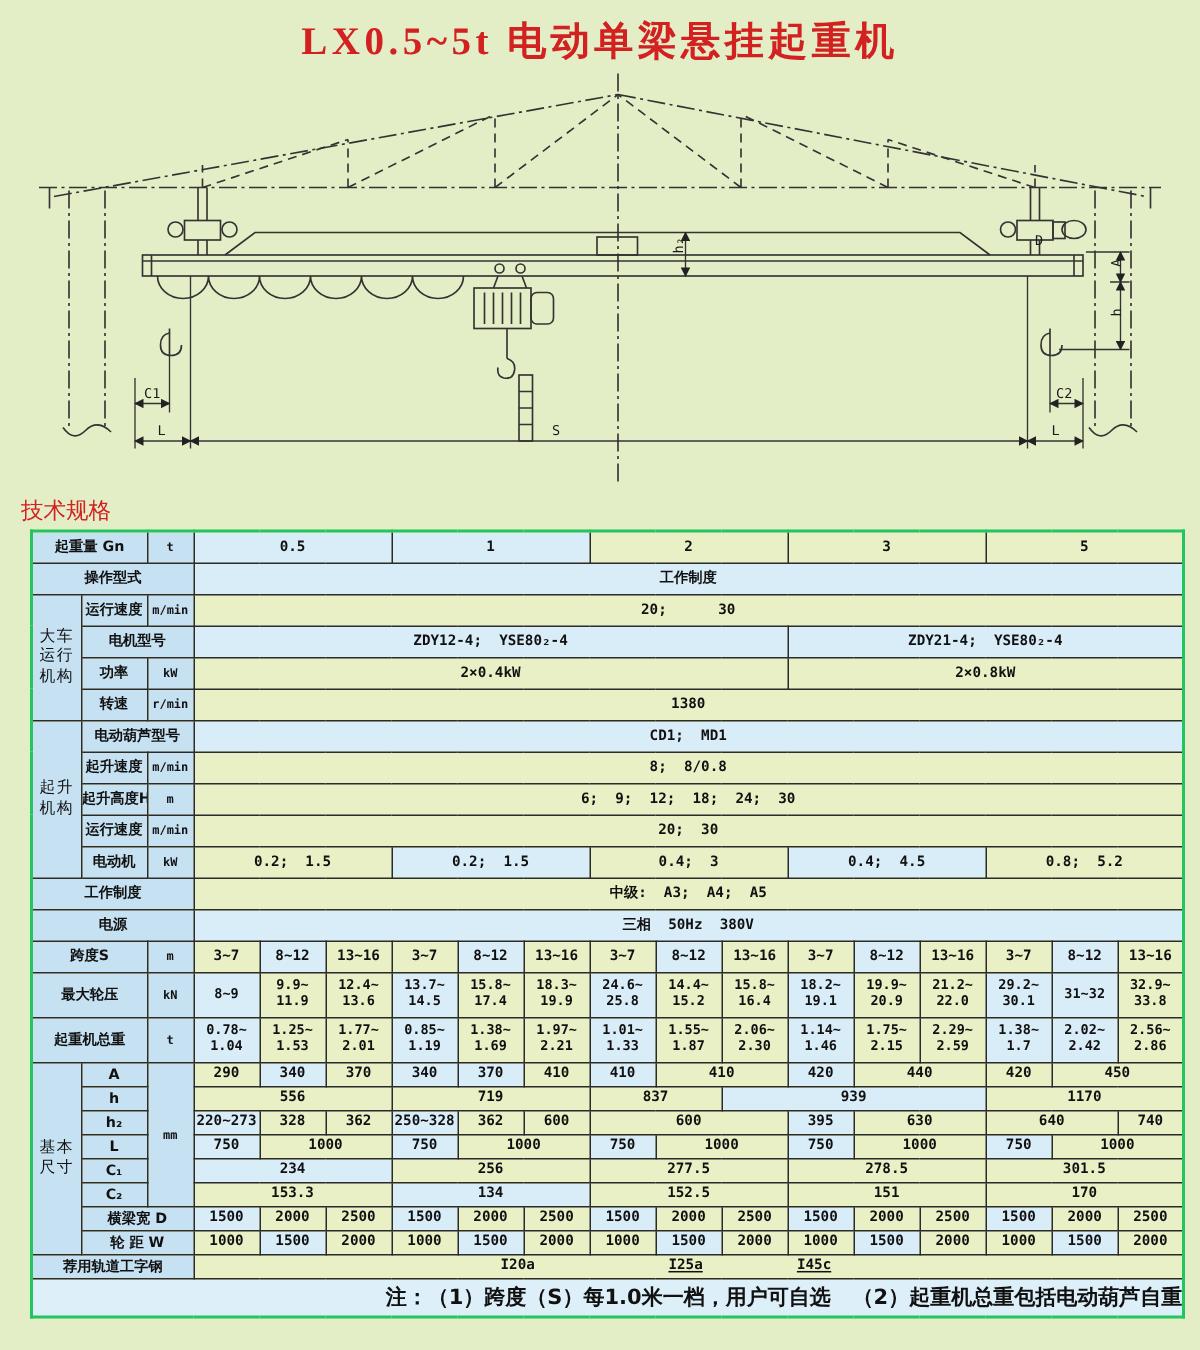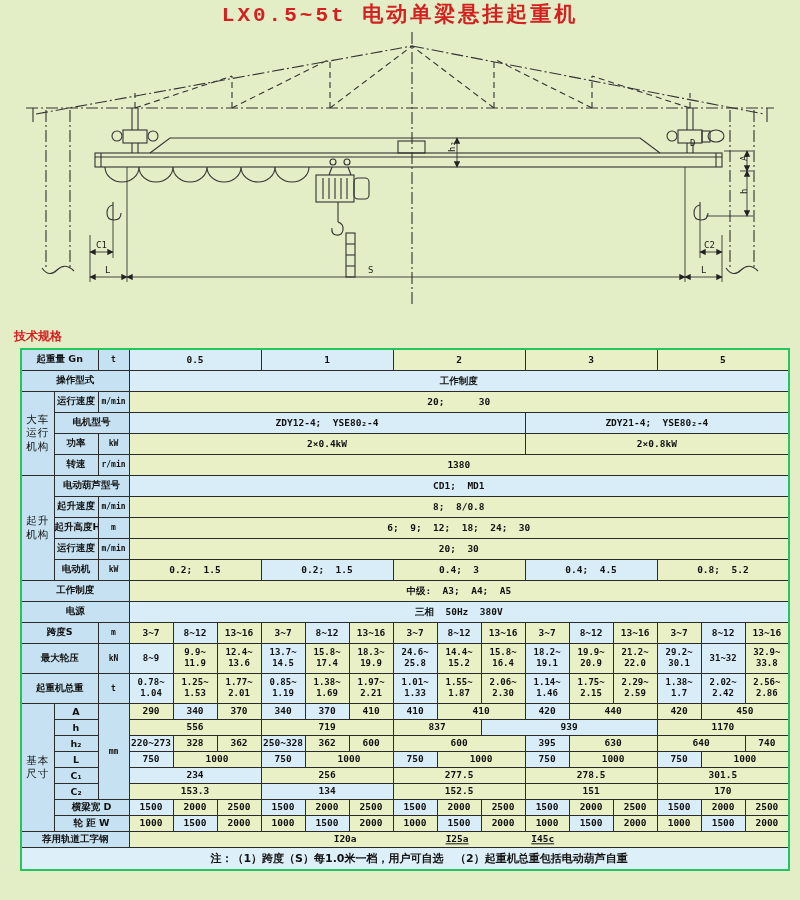--- a/index.html
+++ b/index.html
@@ -2,46 +2,46 @@
 <html style="--bg: #e3eec6; --cell_green: #eaf0c5; --cell_blue: #d9edf8; --label_blue: #c6e2f2; --border: #2b2b2b; --title_red: #d32020; --note_bg: #ddeff9;"><head>
 <meta charset="utf-8">
 <style>
   :root{
     --bg:#e3eec6; --cell_green:#eaf0c5; --cell_blue:#d9edf8; --label_blue:#c6e2f2;
     --border:#2b2b2b; --title_red:#d32020; --note_bg:#ddeff9; --ink:#111;
   }
   *{box-sizing:border-box;margin:0;padding:0}
   html,body{width:800px;height:900px;overflow:hidden;background:var(--bg);
     font-family:"DejaVu Sans",sans-serif;color:var(--ink)}
-  .title{text-align:center;font-size:21px;font-weight:bold;
-    color:var(--title_red);letter-spacing:3px;font-family:Liberation Mono, monospace}
+  .title{margin-top:10px;text-align:center;font-size:26px;font-weight:bold;
+    color:var(--title_red);letter-spacing:3px;font-family:Liberation Serif, serif}
   .drawing-wrap{width:800px;height:282px;margin-top:2px}
   svg{display:block}
   svg text{font-family:"DejaVu Sans Mono",monospace;font-size:9px;fill:#1a1a1a;stroke:none}
-  .section-title{margin:16px 0 3px 14px;font-size:12px;font-weight:bold;color:var(--title_red)}
+  .section-title{margin:2px 0 3px 14px;font-size:15px;font-weight:normal;color:var(--title_red)}
   table{border-collapse:collapse;table-layout:fixed;width:768px;margin-left:20px;
     border:2px solid #22c55e;background:var(--bg)}
   td{border:1px solid var(--border);text-align:center;vertical-align:middle;
     padding:0;overflow:hidden}
   td.grp{background:var(--label_blue);font-weight:normal;font-size:10.5px;
     white-space:pre-line;line-height:1.25;letter-spacing:1px}
   td.lbl{background:var(--label_blue);font-weight:bold;font-size:9.5px;white-space:nowrap}
   td.unit{background:var(--label_blue);font-weight:bold;font-size:8px;
     font-family:"DejaVu Sans Mono",monospace;white-space:nowrap}
   td.val{font-family:"DejaVu Sans Mono",monospace;font-size:9.5px;font-weight:bold;
     white-space:pre;line-height:1.2}
   td.cg{background:var(--cell_green)}
   td.cb{background:var(--cell_blue)}
   tr.norm td{height:21px}
   tr.tall td{height:30px}
   tr.tall td.val{font-size:9px}
   tr.short td{height:16px}
   td.spread{position:relative}
   td.spread span{position:absolute;top:50%;transform:translateY(-50%)}
-  td.note{background:var(--note_bg);text-align:center;font-size:11px;font-weight:bold;
+  td.note{background:var(--note_bg);text-align:right;font-size:14px;font-weight:bold;
     padding:3px 0 3px 28px;white-space:pre;height:23px}
 </style>
 </head>
 <body>
 
 <div class="title">LX0.5~5t 电动单梁悬挂起重机</div>
 
 <div class="drawing-wrap">
 <svg width="800" height="282" viewBox="0 0 800 282">
   <defs>

